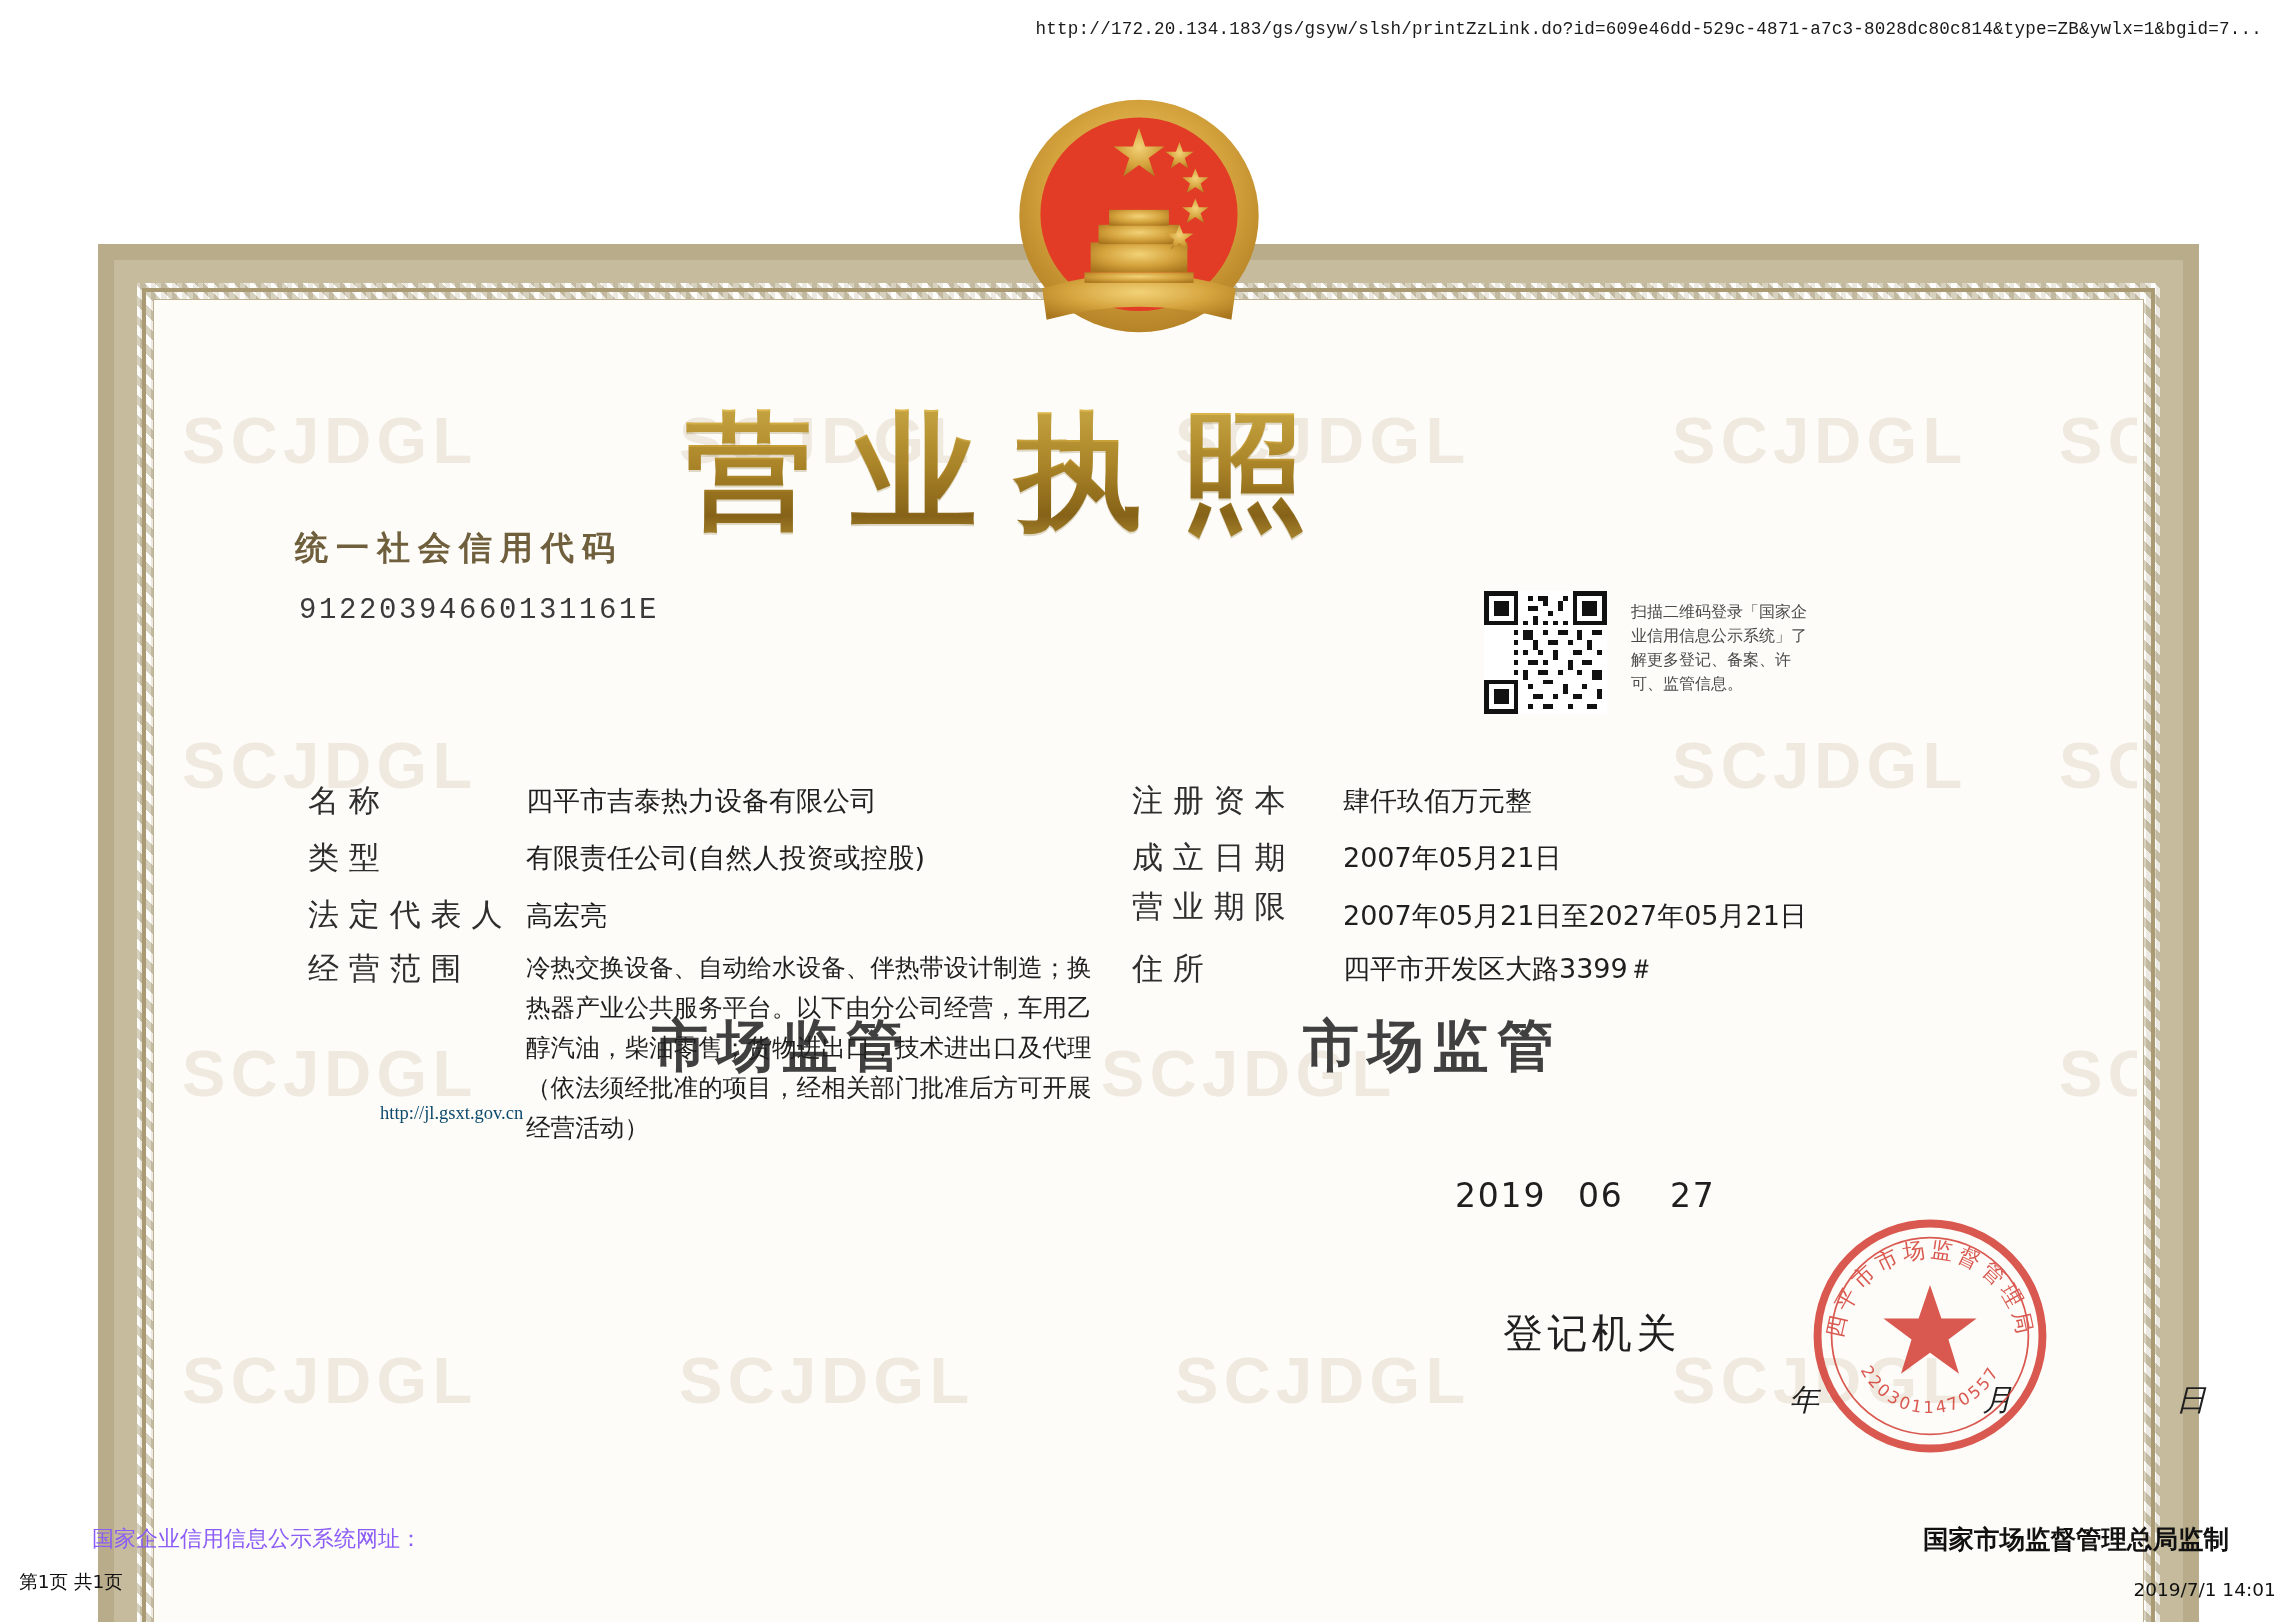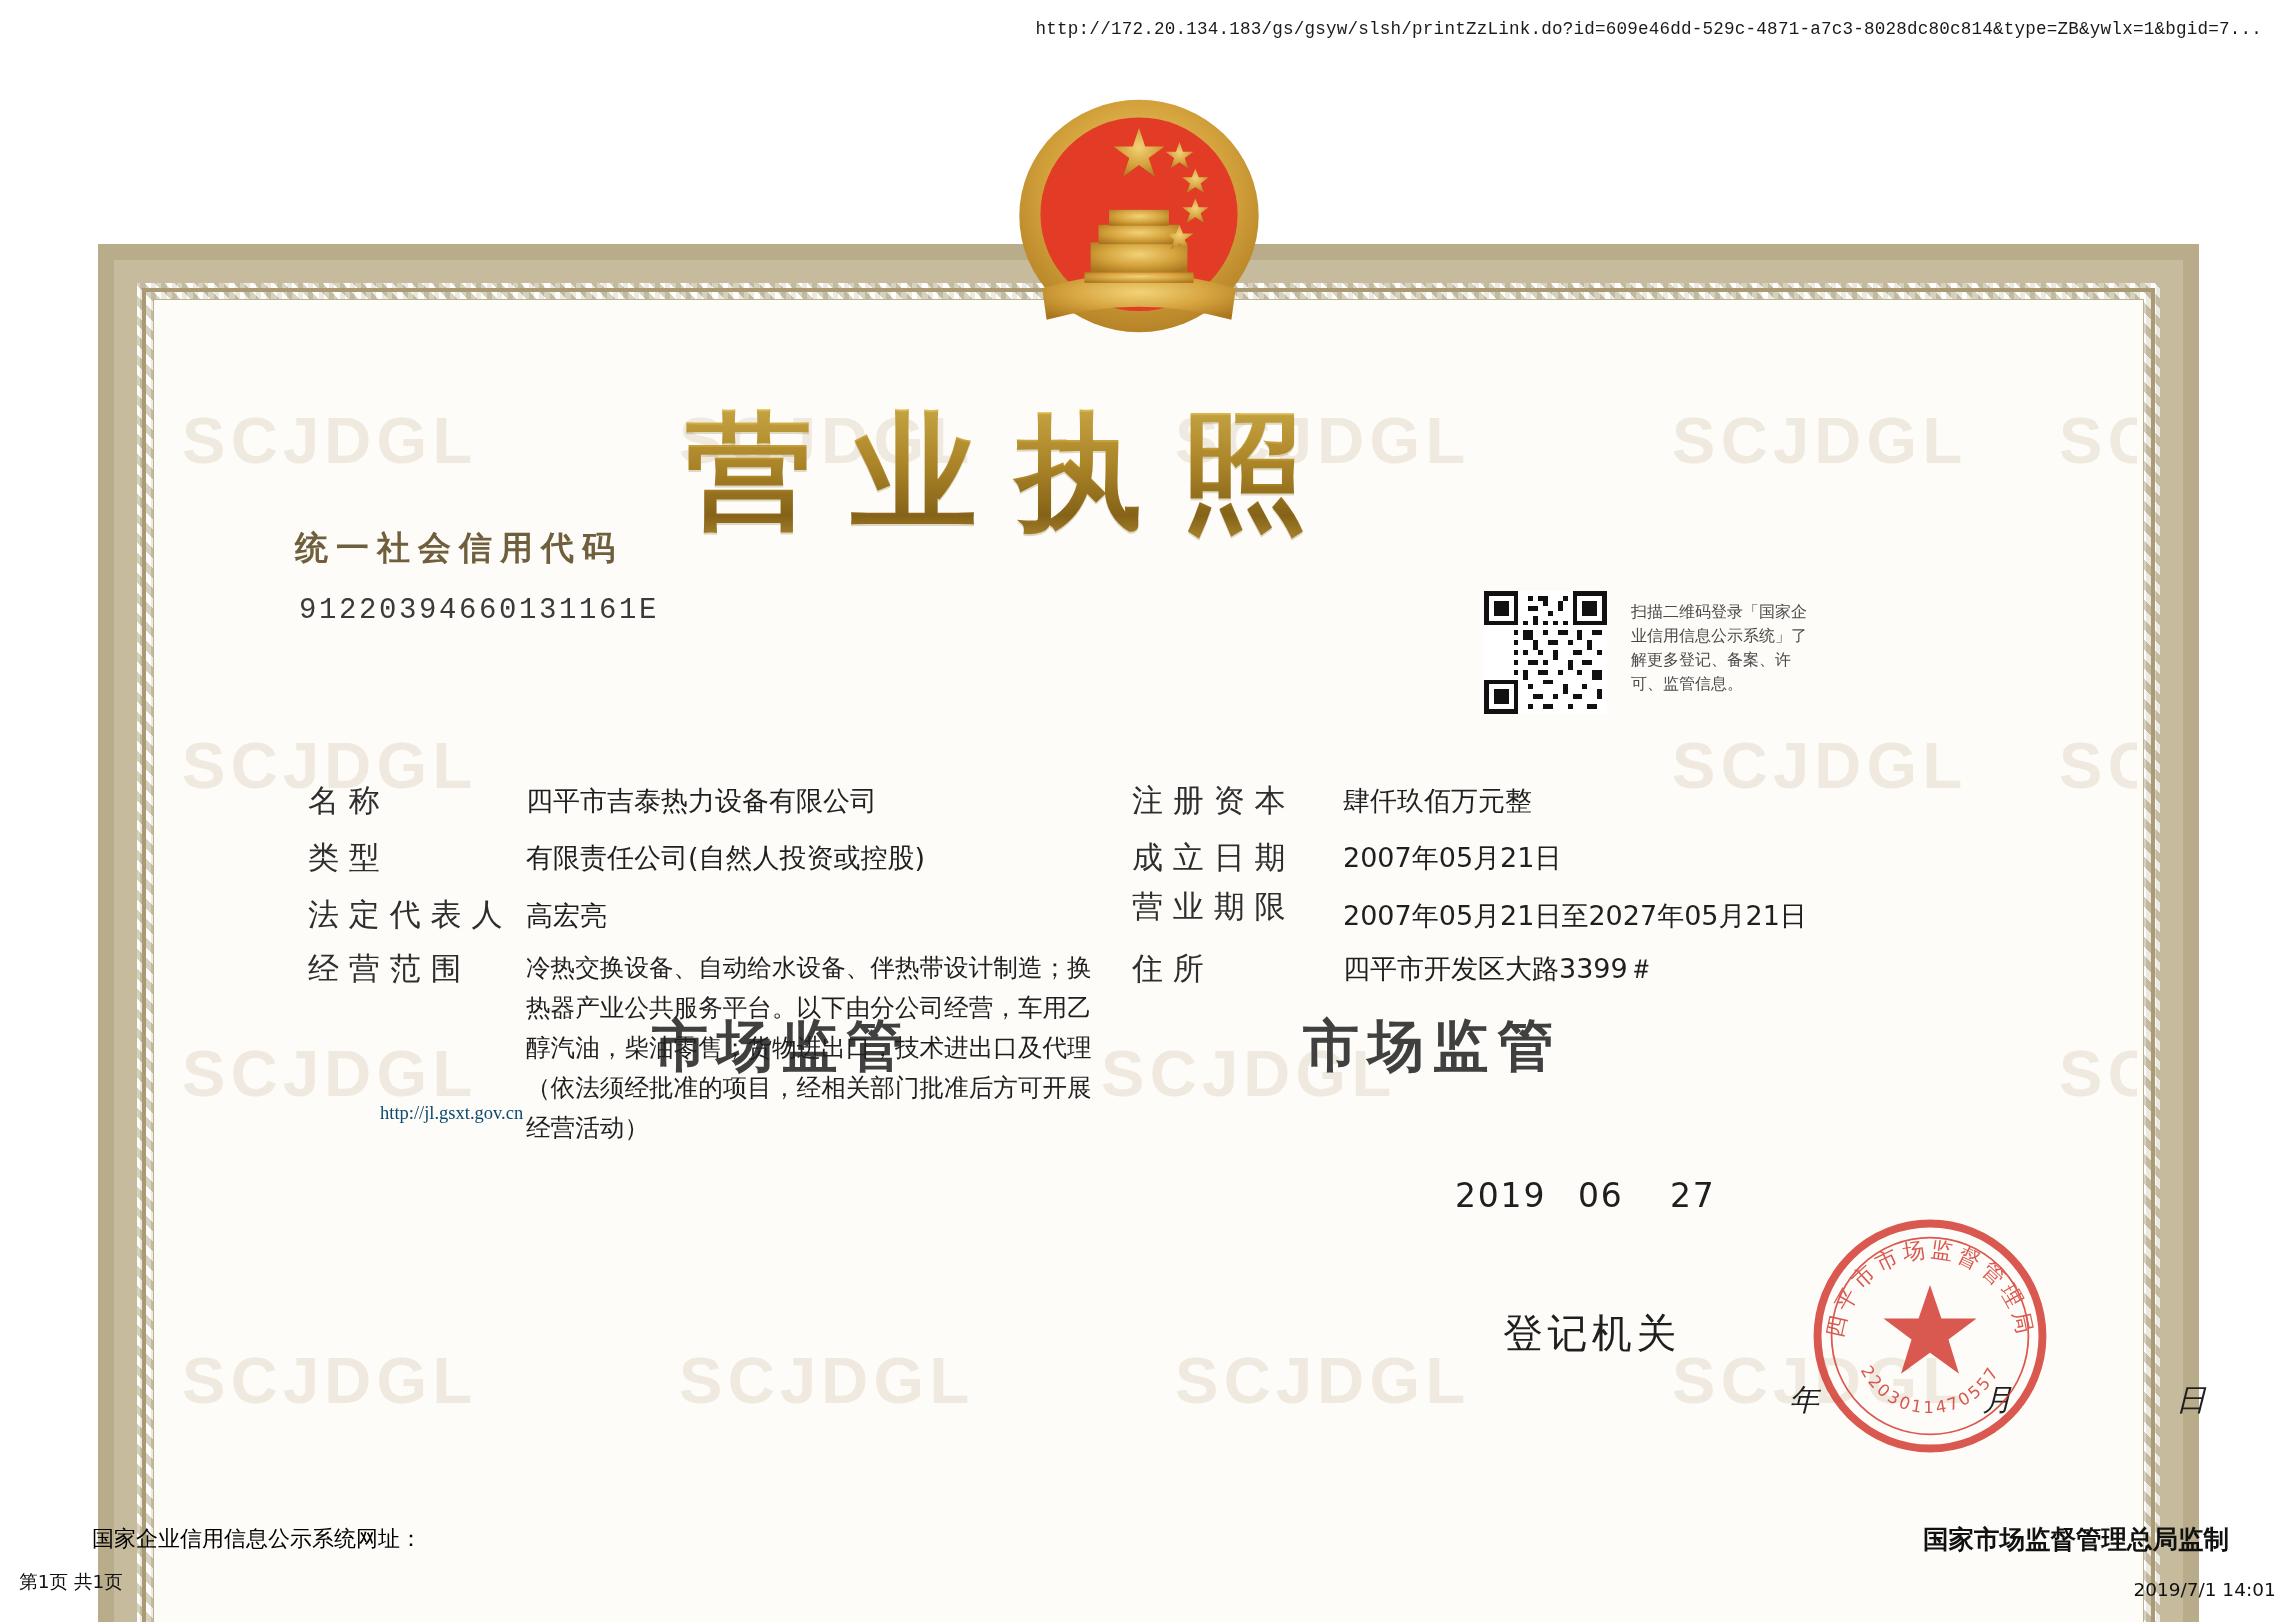--- a/index.html
+++ b/index.html
@@ -26,21 +26,21 @@
     letter-spacing: 0.2px;
     white-space: nowrap;
   }
 
   
   .footer-left {
     position: absolute;
     left: 92px;
     bottom: 69px;
     font-size: 22px;
-    color: #000000;
+    color: #8b5cf6;
     font-family: "DejaVu Sans", sans-serif;
     margin-top: 33px;
   }
   .footer-page {
     position: absolute;
     left: 19.3px;
     bottom: 29px;
     font-size: 18.5px;
     color: #111;
     font-family: "DejaVu Sans", sans-serif;

